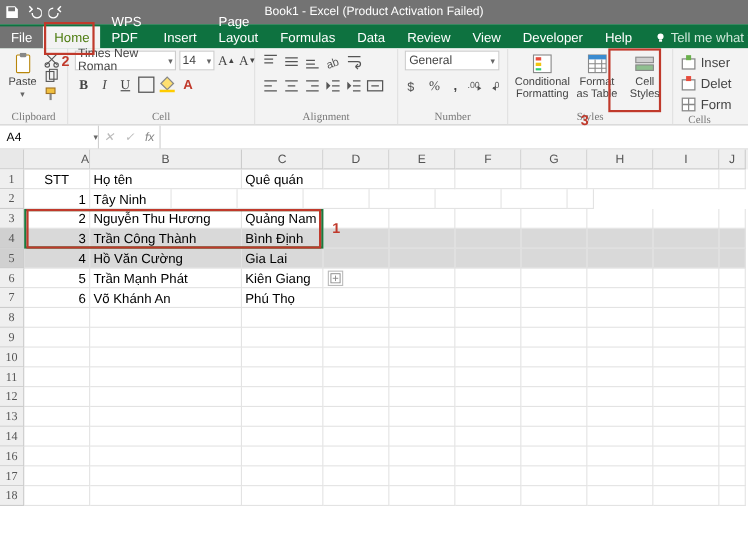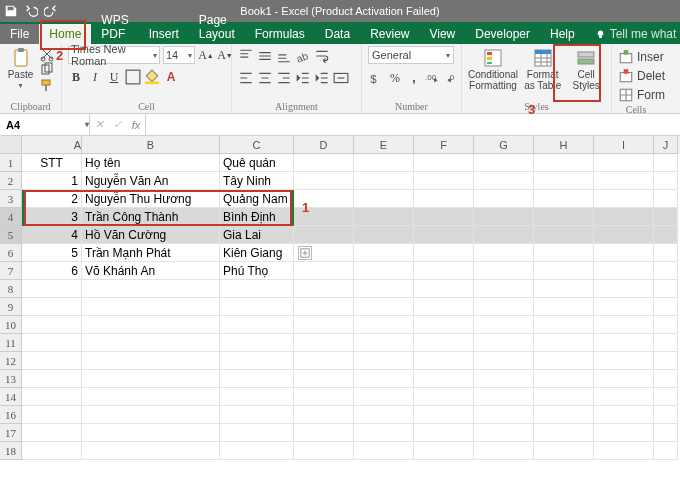--- a/index.html
+++ b/index.html
@@ -31,21 +31,21 @@
 .fontbox, .sizebox { border: 1px solid #ccc; background: #fff; height: 18px; font-size: 11px; padding: 0 2px; display: flex; align-items: center; justify-content: space-between; }
 .fontbox { width: 92px; }
 .sizebox { width: 32px; }
 .fmt-row { display: flex; gap: 3px; margin-top: 2px; }
 .fmtbtn { width: 16px; height: 16px; cursor: pointer; display: flex; align-items: center; justify-content: center; font-family: "Times New Roman", serif; font-size: 12px; }
 .numbox { border: 1px solid #ccc; background: #fff; height: 18px; width: 86px; font-size: 11px; display: flex; align-items: center; justify-content: space-between; padding: 0 3px; }
 .cells-item { font-size: 12px; display: flex; align-items: center; gap: 3px; padding: 1px 0; cursor: pointer; }
 
 
 .fbar { height: 22px; border-bottom: 1px solid #d0d0d0; display: flex; align-items: center; font-size: 11px; }
-.namebox { width: 90px; border-right: 1px solid #d0d0d0; padding-left: 6px; display: flex; align-items: center; justify-content: space-between; height: 100%; font-weight: bold; }
+.namebox { width: 90px; border-right: 1px solid #d0d0d0; padding-left: 6px; display: flex; align-items: center; justify-content: space-between; height: 100%; }
 .fx { width: 56px; display: flex; align-items: center; justify-content: space-around; border-right: 1px solid #d0d0d0; height: 100%; color: #888; font-style: italic; }
 .fedit { flex: 1; padding-left: 6px; }
 
 
 .grid-wrap { position: relative; }
 .colhdr { display: flex; height: 18px; font-size: 11px; color: #555; background: #f0f0f0; }
 .rhcorner { width: 22px; border-right: 1px solid #ccc; border-bottom: 1px solid #ccc; background: #e8e8e8; }
 .ch { border-right: 1px solid #ccc; border-bottom: 1px solid #ccc; text-align: center; line-height: 18px; background: #efefef; }
 .row { display: flex; height: 18px; font-size: 12px; font-family: "Times New Roman", serif; }
 .rh { width: 22px; border-right: 1px solid #ccc; border-bottom: 1px solid #ccc; background: #efefef; text-align: center; font-family: "Segoe UI"; font-size: 11px; color: #555; line-height: 18px; }
@@ -396,21 +396,20 @@
         <div class="cell colE"></div>
         <div class="cell colF"></div>
         <div class="cell colG"></div>
         <div class="cell colH"></div>
         <div class="cell colI"></div>
         <div class="cell colJ"></div>
       </div>
       <div class="row">
         <div class="rh">2</div>
         <div class="cell colA">1</div>
-        <div class="cell colB">Nguyễn Văn An</div>
         <div class="cell colC">Tây Ninh</div>
         <div class="cell colD"></div>
         <div class="cell colE"></div>
         <div class="cell colF"></div>
         <div class="cell colG"></div>
         <div class="cell colH"></div>
         <div class="cell colI"></div>
         <div class="cell colJ"></div>
       </div>
       <div class="row">

